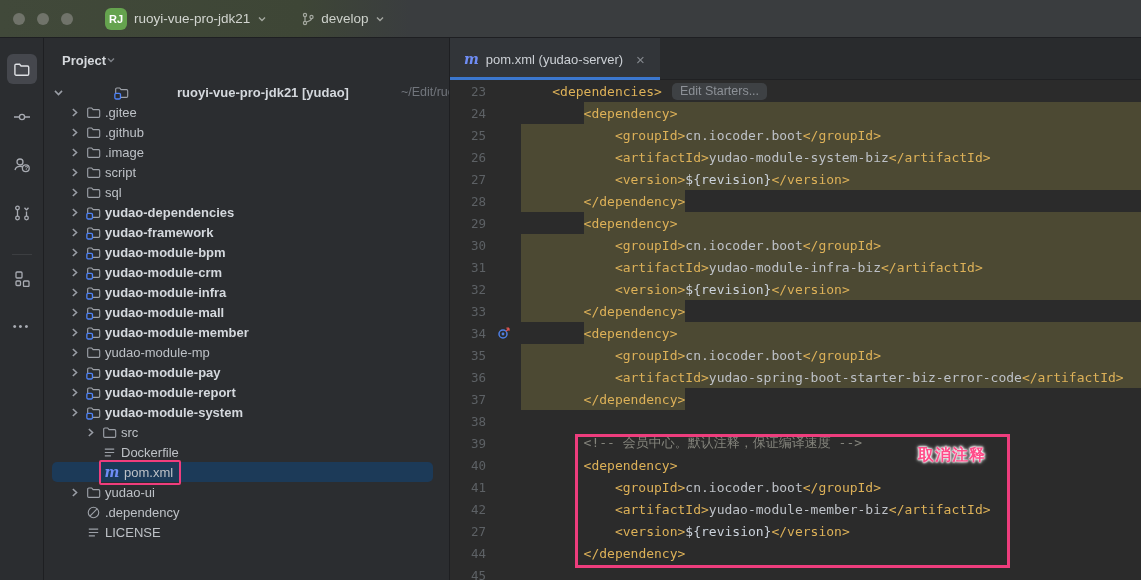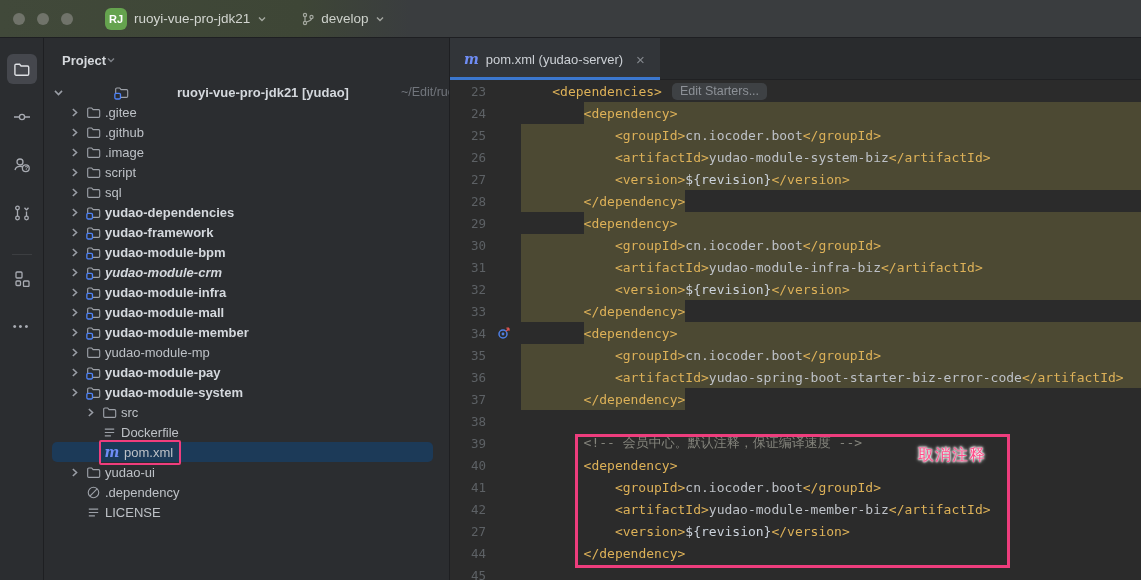--- a/index.html
+++ b/index.html
@@ -69,21 +69,21 @@
     color:#5d6165;font-size:12.5px;}
   .crow .gut{position:relative;z-index:1;width:35px;flex:none;display:flex;
     justify-content:center;align-items:center;}
   .crow .codetext{position:relative;z-index:1;white-space:pre;font-weight:500;
     display:flex;align-items:center;}
   .seg.t{color:var(--tag);} .seg.x{color:#bdc1c7;} .seg.c{color:var(--cmt);} .seg.v{color:#ccd3dc;}
   .chip{display:inline-block;margin-left:10px;background:#3e4144;color:#8d9197;
     border-radius:5px;padding:1px 8px 2px;font-family:"Liberation Sans",sans-serif;
     font-size:12.5px;font-weight:400;}
   .ann-box{position:absolute;border:3px solid var(--pink);z-index:3;pointer-events:none;}
-  .ann-label{position:absolute;z-index:4;font-weight:400;font-size:16px;color:#ff4d8a;
+  .ann-label{position:absolute;z-index:4;font-weight:700;font-size:16px;color:#ff4d8a;
     text-shadow:0 0 2px #fff,0 0 2px #fff,0 0 3px #fff,0 0 4px #fff;letter-spacing:1px;}
   svg{display:block;}
 </style>
 </head>
 <body>
 
 <div class="app">
 
   <div class="titlebar">
     <div class="traffic">
@@ -284,21 +284,21 @@
             </svg>
           </span>
           <span class="cell-icon">
             <svg width="15" height="15" viewBox="0 0 16 16">
               <path d="M1.8 4.4c0-.7.5-1.2 1.2-1.2h3.1l1.4 1.7h5.9c.7 0 1.2.5 1.2 1.2v5.9c0 .7-.5 1.2-1.2 1.2H3c-.7 0-1.2-.5-1.2-1.2z" fill="none" stroke="#9da1a8" stroke-width="1.2"></path>
               <rect x="0.9" y="8.9" width="6" height="6" rx="1.2" fill="#2b2d30" stroke="#4e82f7" stroke-width="1.4"></rect>
             </svg>
           </span>
           <span class="lbl b">yudao-module-bpm</span>
         </div>
-        <div class="trow" style="padding-left: 22px; font-style: italic;">
+        <div class="trow" style="padding-left: 22px;">
           <span class="cell-chev">
             <svg width="11" height="11" viewBox="0 0 10 10">
               <path d="M3.5 1.8l3.4 3.2-3.4 3.2" fill="none" stroke="#9a9ea6" stroke-width="1.4"></path>
             </svg>
           </span>
           <span class="cell-icon">
             <svg width="15" height="15" viewBox="0 0 16 16">
               <path d="M1.8 4.4c0-.7.5-1.2 1.2-1.2h3.1l1.4 1.7h5.9c.7 0 1.2.5 1.2 1.2v5.9c0 .7-.5 1.2-1.2 1.2H3c-.7 0-1.2-.5-1.2-1.2z" fill="none" stroke="#9da1a8" stroke-width="1.2"></path>
               <rect x="0.9" y="8.9" width="6" height="6" rx="1.2" fill="#2b2d30" stroke="#4e82f7" stroke-width="1.4"></rect>
             </svg>
@@ -366,20 +366,34 @@
               <path d="M3.5 1.8l3.4 3.2-3.4 3.2" fill="none" stroke="#9a9ea6" stroke-width="1.4"></path>
             </svg>
           </span>
           <span class="cell-icon">
             <svg width="15" height="15" viewBox="0 0 16 16">
               <path d="M1.8 4.4c0-.7.5-1.2 1.2-1.2h3.1l1.4 1.7h5.9c.7 0 1.2.5 1.2 1.2v5.9c0 .7-.5 1.2-1.2 1.2H3c-.7 0-1.2-.5-1.2-1.2z" fill="none" stroke="#9da1a8" stroke-width="1.2"></path>
               <rect x="0.9" y="8.9" width="6" height="6" rx="1.2" fill="#2b2d30" stroke="#4e82f7" stroke-width="1.4"></rect>
             </svg>
           </span>
           <span class="lbl b">yudao-module-pay</span>
+        </div>
+        <div class="trow" style="padding-left: 22px;">
+          <span class="cell-chev">
+            <svg width="11" height="11" viewBox="0 0 10 10">
+              <path d="M3.5 1.8l3.4 3.2-3.4 3.2" fill="none" stroke="#9a9ea6" stroke-width="1.4"></path>
+            </svg>
+          </span>
+          <span class="cell-icon">
+            <svg width="15" height="15" viewBox="0 0 16 16">
+              <path d="M1.8 4.4c0-.7.5-1.2 1.2-1.2h3.1l1.4 1.7h5.9c.7 0 1.2.5 1.2 1.2v5.9c0 .7-.5 1.2-1.2 1.2H3c-.7 0-1.2-.5-1.2-1.2z" fill="none" stroke="#9da1a8" stroke-width="1.2"></path>
+              <rect x="0.9" y="8.9" width="6" height="6" rx="1.2" fill="#2b2d30" stroke="#4e82f7" stroke-width="1.4"></rect>
+            </svg>
+          </span>
+          <span class="lbl b">yudao-module-report</span>
         </div>
         <div class="trow" style="padding-left: 22px;">
           <span class="cell-chev">
             <svg width="11" height="11" viewBox="0 0 10 10">
               <path d="M3.5 1.8l3.4 3.2-3.4 3.2" fill="none" stroke="#9a9ea6" stroke-width="1.4"></path>
             </svg>
           </span>
           <span class="cell-icon">
             <svg width="15" height="15" viewBox="0 0 16 16">
               <path d="M1.8 4.4c0-.7.5-1.2 1.2-1.2h3.1l1.4 1.7h5.9c.7 0 1.2.5 1.2 1.2v5.9c0 .7-.5 1.2-1.2 1.2H3c-.7 0-1.2-.5-1.2-1.2z" fill="none" stroke="#9da1a8" stroke-width="1.2"></path>

